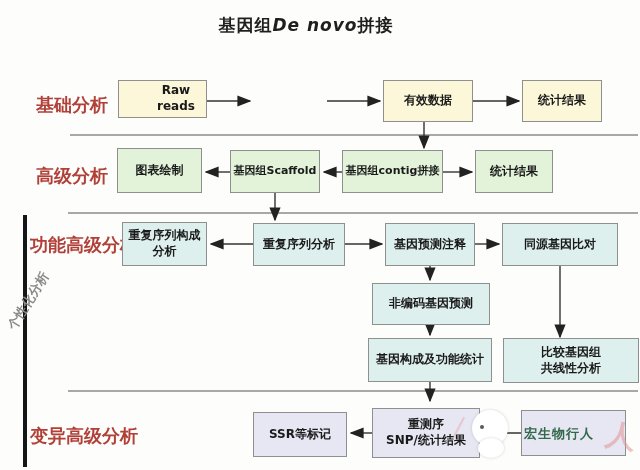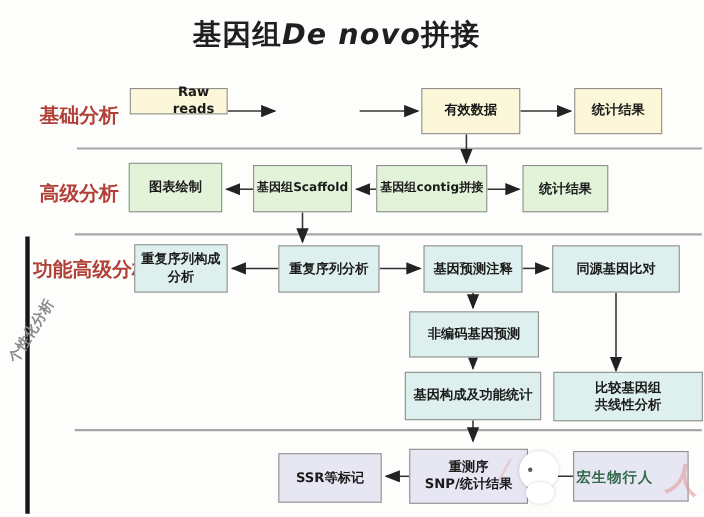--- a/index.html
+++ b/index.html
@@ -1,20 +1,20 @@
 <!DOCTYPE html>
 <html><head>
 <meta charset="utf-8">
 <style>
   html,body{margin:0;padding:0;}
   body{font-family:"DejaVu Sans","Liberation Sans",sans-serif;background:#ffffff;}
   #stage{position:relative;width:640px;height:470px;background:#fdfdfb;overflow:hidden;}
   #connectors{position:absolute;left:0;top:0;width:640px;height:470px;}
   .title{position:absolute;left:0;top:14px;width:612px;text-align:center;
-         font-size:26px;font-weight:bold;color:#1f1f1f;letter-spacing:1px;}
+         font-size:17px;font-weight:bold;color:#1f1f1f;letter-spacing:1px;}
   .title .it{font-style:italic;}
   .box{position:absolute;box-sizing:border-box;border:1px solid #8f8f8f;
        display:flex;align-items:center;justify-content:center;text-align:center;
        font-weight:bold;font-size:12px;color:#1a1a1a;line-height:1.3;
        white-space:pre-line;padding:1px;}
   .box.small{font-size:11px;}
   .c-yellow{background:#fbf7d8;}
   .c-green{background:#e2f3d9;}
   .c-cyan{background:#def0ee;}
   .c-purple{background:#e7e6f3;}
@@ -70,24 +70,25 @@
     <line x1="480" y1="433" x2="521" y2="433" stroke="#333" stroke-width="1.4"></line>
   </svg>
 
   <div class="title">
     <span>基因组</span><span class="it">De novo</span><span>拼接</span>
   </div>
 
   <div class="sec-label" style="left:36px;top:93px;">基础分析</div>
   <div class="sec-label" style="left:36px;top:164px;">高级分析</div>
   <div class="sec-label" style="left:30px;top:233px;">功能高级分析</div>
+  <div class="sec-label" style="left:30px;top:424px;">变异高级分析</div>
 
   <div class="side-label">个性化分析</div>
 
-  <div class="box c-yellow" style="left:118px;top:80px;width:89px;height:24px;padding-left:28px;">Raw reads</div>
+  <div class="box c-yellow" style="left:118px;top:80px;width:89px;height:38px;padding-left:28px;">Raw reads</div>
   <div class="box c-yellow" style="left:383px;top:80px;width:90px;height:42px;">有效数据</div>
   <div class="box c-yellow" style="left:522px;top:80px;width:80px;height:42px;">统计结果</div>
 
   <div class="box c-green" style="left:117px;top:148px;width:85px;height:45px;">图表绘制</div>
   <div class="box c-green small" style="left:342px;top:150px;width:101px;height:43px;">基因组contig拼接</div>
   <div class="box c-green small" style="left:230px;top:150px;width:90px;height:43px;">基因组Scaffold</div>
   <div class="box c-green" style="left:475px;top:150px;width:78px;height:43px;">统计结果</div>
 
   <div class="box c-cyan" style="left:122px;top:222px;width:85px;height:44px;">重复序列构成
 分析</div>

